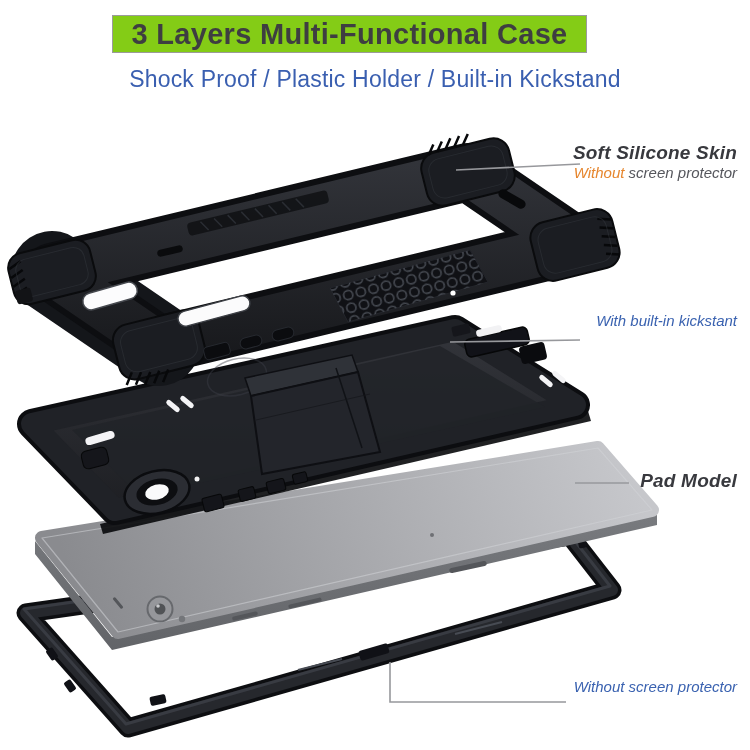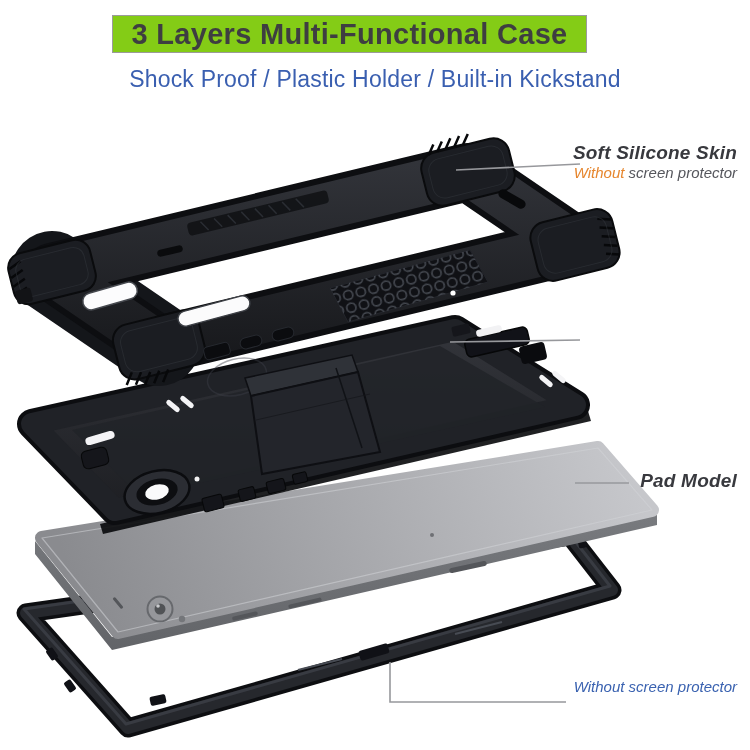--- a/index.html
+++ b/index.html
@@ -199,20 +199,21 @@
     <span class="title-text">3 Layers Multi-Functional Case</span>
   </div>
   <div class="subtitle">Shock Proof / Plastic Holder / Built-in Kickstand</div>
 
   <div class="ann" id="ann0">
     <div class="t">Soft Silicone Skin</div>
     <div class="s"><span class="hl">Without</span><span> screen protector</span></div>
   </div>
 
   <div class="ann" id="ann1">
+    <div class="s blue">With built-in kickstant</div>
   </div>
 
   <div class="ann" id="ann2">
     <div class="t">Pad Model</div>
   </div>
 
   <div class="ann" id="ann3">
     <div class="s blue">Without screen protector</div>
   </div>
 

